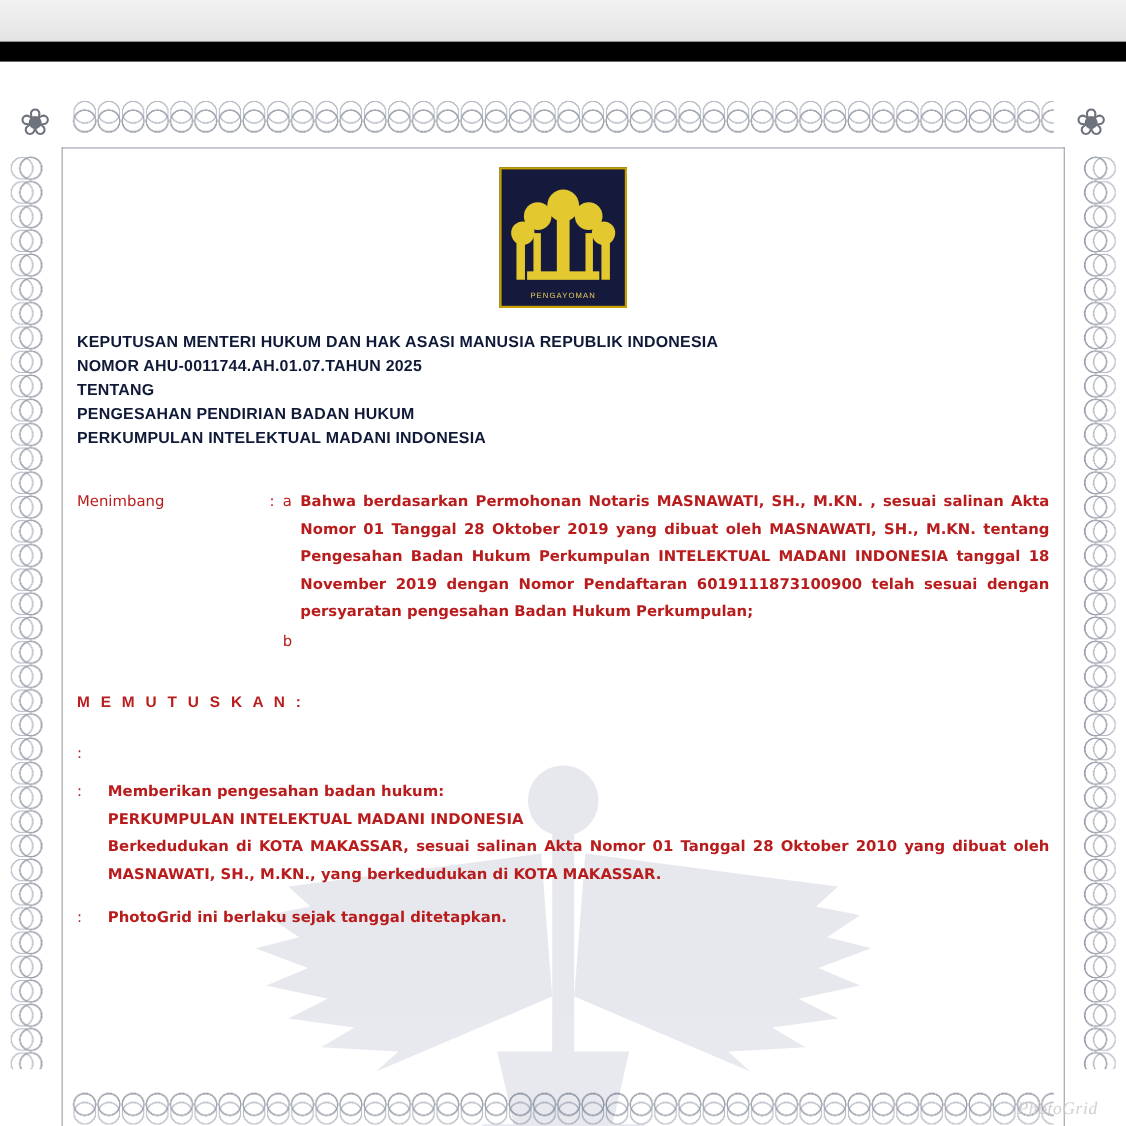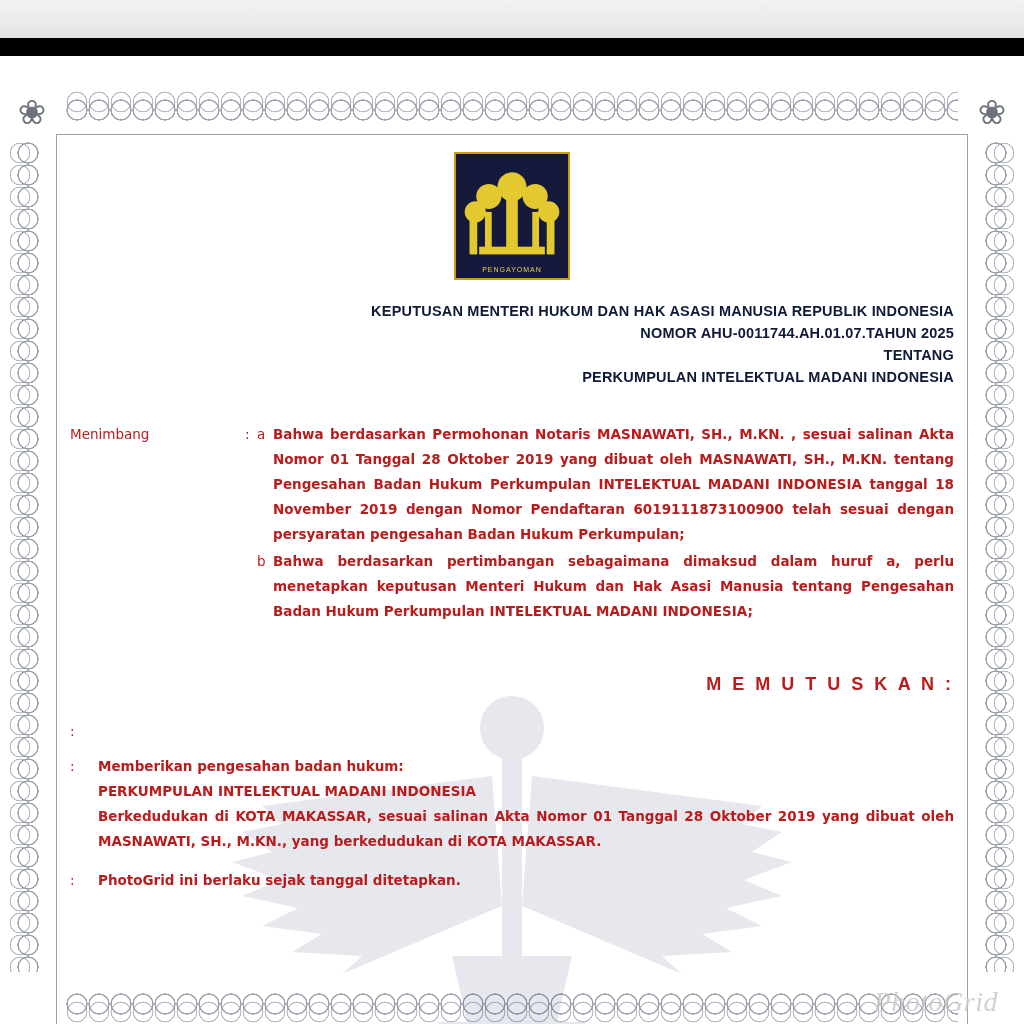--- a/index.html
+++ b/index.html
@@ -151,21 +151,21 @@
     position: absolute;
     bottom: 5px; left: 0; right: 0;
     text-align: center;
     font-size: 7px;
     letter-spacing: 1px;
     color: #e8cf5c;
     font-family: "Liberation Sans", sans-serif;
   }
 
   .title-block {
-    text-align: right;
+    text-align: left;
     margin-top: 20px;
     font-family: "Liberation Sans", sans-serif;
     font-weight: bold;
     font-size: 14.5px;
     line-height: 22px;
     letter-spacing: .2px;
     color: #101a38;
   }
 
   .body-text {
@@ -196,40 +196,40 @@
     flex: 1 1 auto;
     text-align: justify;
     text-justify: inter-word;
     font-weight: bold;
   }
   .row + .row { margin-top: 2px; }
 
   .row.sub .lbl { width: 175px; flex: 0 0 175px; }
 
   .memutuskan {
-    text-align: right;
+    text-align: left;
     font-weight: bold;
     letter-spacing: 3px;
-    font-size: 18px;
-    margin-top: 48px;
+    font-size: 14px;
+    margin-top: 30px;
     margin-bottom: 22px;
     font-family: "Liberation Sans", sans-serif;
   }
 
   .plain {
     text-align: left;
   }
 
   .photogrid {
     position: absolute;
     right: 26px;
     bottom: 6px;
     font-family: "Liberation Serif", serif;
     font-style: italic;
-    font-size: 28px;
+    font-size: 16px;
     color: #c9c9c9;
     opacity: .85;
     letter-spacing: .5px;
   }
 </style>
 </head>
 <body>
 
 <div class="screen">
 
@@ -280,53 +280,53 @@
             </g>
           </svg>
           <div class="pengayoman">PENGAYOMAN</div>
         </div>
       </div>
 
       <div class="title-block">
         <div>KEPUTUSAN MENTERI HUKUM DAN HAK ASASI MANUSIA REPUBLIK INDONESIA</div>
         <div>NOMOR AHU-0011744.AH.01.07.TAHUN 2025</div>
         <div>TENTANG</div>
+        <div>PENGESAHAN PENDIRIAN BADAN HUKUM</div>
         <div>PERKUMPULAN INTELEKTUAL MADANI INDONESIA</div>
       </div>
 
       <div class="body-text">
 
         <div class="row">
           <div class="lbl">Menimbang</div>
           <div class="colon">:</div>
           <div class="mark">a</div>
           <div class="txt">Bahwa berdasarkan Permohonan Notaris MASNAWATI, SH., M.KN. , sesuai salinan Akta Nomor 01 Tanggal 28 Oktober 2019 yang dibuat oleh MASNAWATI, SH., M.KN. tentang Pengesahan Badan Hukum Perkumpulan INTELEKTUAL MADANI INDONESIA tanggal 18 November 2019 dengan Nomor Pendaftaran 6019111873100900 telah sesuai dengan persyaratan pengesahan Badan Hukum Perkumpulan;</div>
         </div>
 
         <div class="row sub">
           <div class="lbl"></div>
           <div class="colon"></div>
           <div class="mark">b</div>
-          <div class="txt">Bahwa berdasarkan pertimbangan sebagaimana dimaksud dalam huruf a, perlu menetapkan keputusan Menteri Hukum dan Hak Asasi Manusia tentang Pengesahan Badan Hukum Perkumpulan INTELEKTUAL MADANI INDONESIA;</div>
         </div>
 
         <div class="memutuskan">M E M U T U S K A N :</div>
 
         <div class="row">
           <div class="colon">:</div>
           <div class="mark"></div>
           <div class="txt plain"></div>
         </div>
 
         <div class="row" style="margin-top:10px;">
           <div class="colon">:</div>
           <div class="mark"></div>
           <div class="txt plain" style="white-space:pre-line;">Memberikan pengesahan badan hukum:
 PERKUMPULAN INTELEKTUAL MADANI INDONESIA
-Berkedudukan di KOTA MAKASSAR, sesuai salinan Akta Nomor 01 Tanggal 28 Oktober 2019 yang dibuat oleh MASNAWATI, SH., M.KN., yang berkedudukan di KOTA MAKASSAR.</div>
+Berkedudukan di KOTA MAKASSAR, sesuai salinan Akta Nomor 01 Tanggal 28 Oktober 2010 yang dibuat oleh MASNAWATI, SH., M.KN., yang berkedudukan di KOTA MAKASSAR.</div>
         </div>
 
         <div class="row" style="margin-top:14px;">
           <div class="colon">:</div>
           <div class="mark"></div>
           <div class="txt plain">PhotoGrid ini berlaku sejak tanggal ditetapkan.</div>
         </div>
 
       </div>
     </div>

